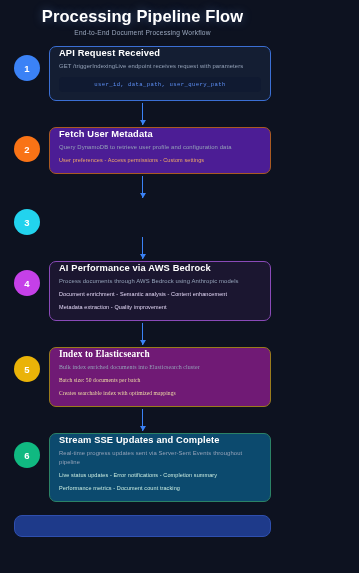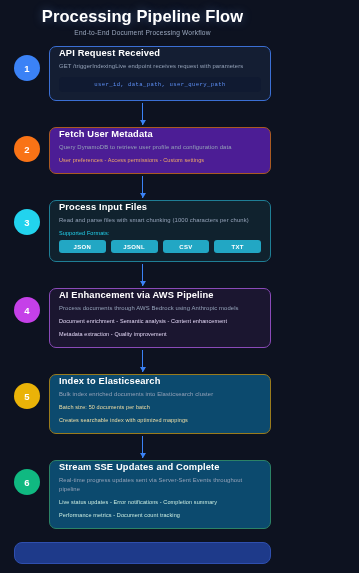--- a/index.html
+++ b/index.html
@@ -170,52 +170,41 @@
           <div class="card-desc">Query DynamoDB to retrieve user profile and configuration data</div>
           <div class="card-detail" style="color: rgb(240, 168, 104);">User preferences - Access permissions - Custom settings</div>
         </div>
       </div>
       <div class="connector">
         <div class="line"></div>
         <div class="head"></div>
       </div>
       <div class="step-row">
         <div class="badge" style="background: rgb(34, 211, 238);">3</div>
-        <div class="card" style="border-color: rgb(31, 126, 149); background: rgb(16, 34, 46);">
-          <div class="card-title">Process Input Files</div>
-          <div class="card-desc">Read and parse files with smart chunking (1000 characters per chunk)</div>
-          <div class="formats-label">Supported Formats:</div>
-          <div class="chips">
-            <div class="chip">JSON</div>
-            <div class="chip">JSONL</div>
-            <div class="chip">CSV</div>
-            <div class="chip">TXT</div>
-          </div>
-        </div>
       </div>
       <div class="connector">
         <div class="line"></div>
         <div class="head"></div>
       </div>
       <div class="step-row">
         <div class="badge" style="background: rgb(197, 64, 232);">4</div>
         <div class="card" style="border-color: rgb(138, 74, 184); background: rgb(27, 22, 48);">
-          <div class="card-title">AI Enhancement via AWS Pipeline</div>
+          <div class="card-title">AI Performance via AWS Bedrock</div>
           <div class="card-desc">Process documents through AWS Bedrock using Anthropic models</div>
           <div class="card-detail" style="color: rgb(226, 214, 245);">Document enrichment - Semantic analysis - Content enhancement</div>
           <div class="card-detail" style="color: rgb(226, 214, 245);">Metadata extraction - Quality improvement</div>
         </div>
       </div>
       <div class="connector">
         <div class="line"></div>
         <div class="head"></div>
       </div>
       <div class="step-row">
         <div class="badge" style="background: rgb(234, 179, 8);">5</div>
-        <div class="card" style="border-color: rgb(154, 123, 28); background: #0c4a6e;">
+        <div class="card" style="border-color: rgb(154, 123, 28); background: #701a75; font-family: Liberation Serif, serif;">
           <div class="card-title">Index to Elasticsearch</div>
           <div class="card-desc">Bulk index enriched documents into Elasticsearch cluster</div>
           <div class="card-detail" style="color: rgb(240, 223, 166);">Batch size: 50 documents per batch</div>
           <div class="card-detail" style="color: rgb(240, 223, 166);">Creates searchable index with optimized mappings</div>
         </div>
       </div>
       <div class="connector">
         <div class="line"></div>
         <div class="head"></div>
       </div>

